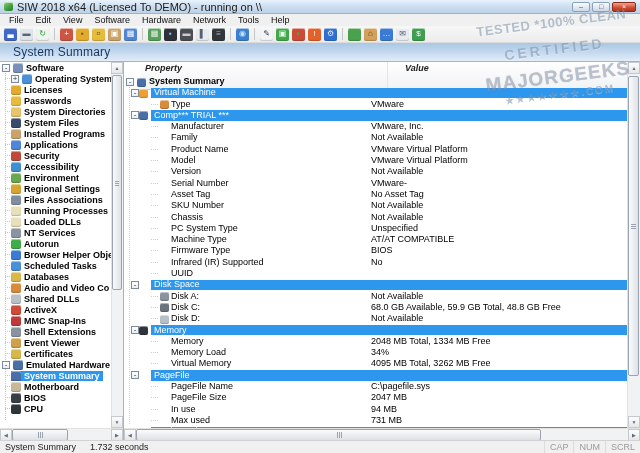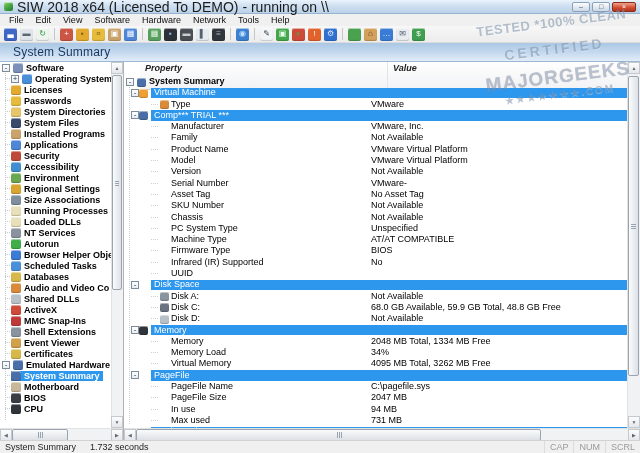--- a/index.html
+++ b/index.html
@@ -11,21 +11,21 @@
     box-shadow: inset 0 0 0 1px #4a6a90;
   }
   
   .titlebar {
     height:14px; display:flex; align-items:center; padding:0 4px;
     background:linear-gradient(180deg,#eaf3fc 0%,#cfe0f1 45%,#bcd2e8 100%);
     border-bottom:1px solid #96b4d2;
   }
   .app-icon { width:9px; height:9px; border-radius:2px; margin-right:4px;
     background:linear-gradient(145deg,#8ed06a,#3f9e3f 60%,#2a7a2a); box-shadow:inset 0 1px 0 rgba(255,255,255,.6); }
-  .title-text { font-size:14px; color:#1b1b1b; white-space:nowrap; }
+  .title-text { font-size:11px; color:#1b1b1b; white-space:nowrap; }
   .win-controls { margin-left:auto; display:flex; gap:2px; }
   .win-btn {
     width:18px; height:10px; font-size:7px; line-height:8px; text-align:center;
     color:#3a4f66; background:linear-gradient(#fcfdfe,#ccd8e5);
     border:1px solid #8ba1ba; border-radius:2px;
   }
   .win-btn.close { width:24px; color:#fff; background:linear-gradient(#f0a18c,#cf4a30 60%,#b03620); border-color:#8d2a18; }
   
   .menubar { height:12px; display:flex; align-items:center; padding-left:3px; background:#f0f0f0; }
   .menu-item { font-size:9px; color:#101010; padding:0 6px; line-height:12px; }
@@ -61,21 +61,21 @@
   .pack { display:flex; align-items:center; padding-right:3px; position:relative; z-index:1; }
   .sicon { width:10px; height:10px; border-radius:2px; margin-right:3px; flex:0 0 auto;
     box-shadow: inset 0 1px 0 rgba(255,255,255,.45), inset 0 -1px 1px rgba(0,0,0,.2); }
   .side-item.selected .pack { background:#2d96ed; color:#fff; }
   
   .main { position:relative; flex:1; overflow:hidden; background:#fff; }
   .col-header { position:absolute; left:16px; top:0; right:13px; height:28px;
     background:linear-gradient(#ffffff,#f1f2f4); border-bottom:1px solid #cfd3d8; }
   .col-header span { position:absolute; top:0; line-height:13px; font-size:9px; font-weight:bold; font-style:italic; color:#222; }
   .col-prop { left:5px; }
-  .col-val { left:247px; padding-left:5px; border-left:1px solid #e1e4e8; height:100%; }
+  .col-val { left:247px; padding-left:17px; border-left:1px solid #e1e4e8; height:100%; }
   .rows { position:absolute; left:0; top:14px; right:13px; bottom:12px; overflow:hidden; }
   .rows::before { content:""; position:absolute; left:5px; top:3px; bottom:4px; border-left:1px dotted #c9cfd5; }
   .m-row { position:relative; height:11.3px; line-height:11.3px; font-size:9px; color:#000; white-space:nowrap; }
   .m-row .expander:not(:empty) { position:absolute; top:1.5px; margin:0; }
   .m-row.lv0 .expander { left:2px; }
   .m-row.lv1 .expander { left:7px; }
   .micon { position:absolute; top:1.5px; width:9px; height:9px; border-radius:2px;
     box-shadow: inset 0 1px 0 rgba(255,255,255,.45), inset 0 -1px 1px rgba(0,0,0,.2); }
   .lv0 .micon { left:13px; }
   .lv1 .micon { left:15px; }
@@ -381,21 +381,21 @@
     <span class="pack">
       <span class="sicon" style="background: rgb(217, 164, 48);"></span>
       <span class="slabel">Regional Settings</span>
     </span>
   </div>
 
   <div class="side-item child">
 
     <span class="pack">
       <span class="sicon" style="background: rgb(127, 143, 160);"></span>
-      <span class="slabel">Size Associations</span>
+      <span class="slabel">Files Associations</span>
     </span>
   </div>
 
   <div class="side-item child">
 
     <span class="pack">
       <span class="sicon" style="background: rgb(232, 224, 184);"></span>
       <span class="slabel">Running Processes</span>
     </span>
   </div>

